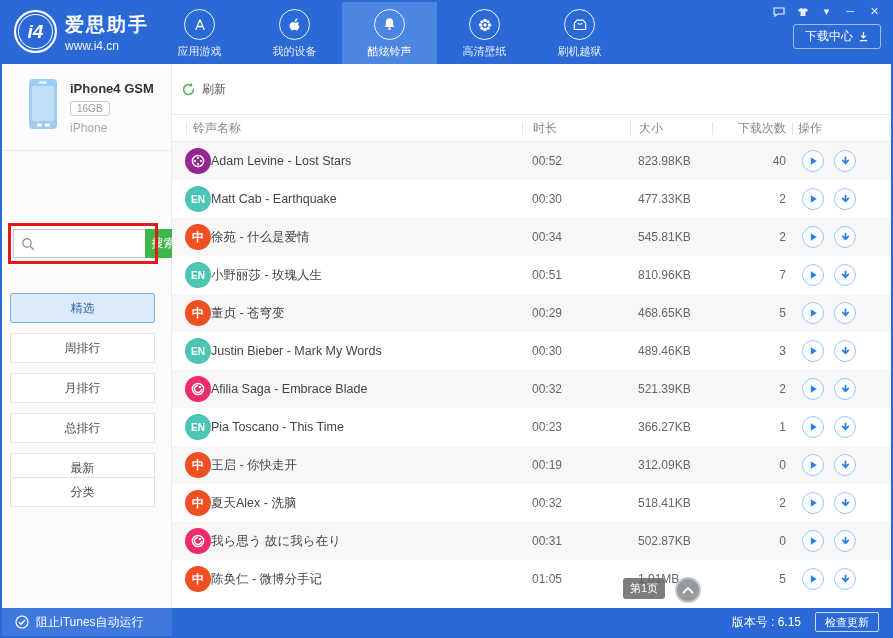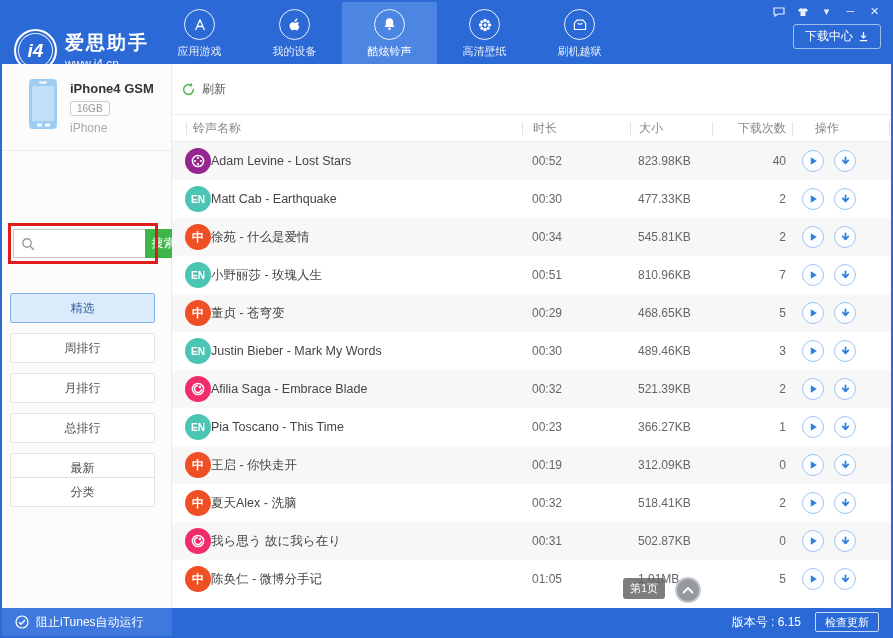--- a/index.html
+++ b/index.html
@@ -1,21 +1,21 @@
 <!DOCTYPE html>
 <html><head>
 <meta charset="utf-8">
 <style>
   * { margin:0; padding:0; box-sizing:border-box; }
   html,body { width:893px; height:638px; font-family:"Liberation Sans","DejaVu Sans",sans-serif; }
   .window { position:relative; width:893px; height:638px; border:2px solid #2b6ad6; background:#fff; overflow:hidden; }
 
   
   .header { position:absolute; left:0; top:0; width:100%; height:62px; background:#2b6ad6; }
-  .logo { position:absolute; left:12px; top:27px; display:flex; align-items:center; gap:8px; }
+  .logo { position:absolute; left:12px; top:8px; display:flex; align-items:flex-end; gap:8px; }
   .logo-mark { width:43px; height:43px; border:2px solid #fff; border-radius:50%; display:flex; align-items:center; justify-content:center; box-shadow:inset 0 0 0 2px #2b6ad6, inset 0 0 0 3px rgba(255,255,255,.9); }
   .logo-mark span { color:#fff; font-weight:bold; font-size:19px; font-style:italic; }
   .logo-text .t1 { color:#fff; font-size:19px; font-weight:bold; letter-spacing:2px; }
   .logo-text .t2 { color:rgba(255,255,255,.92); font-size:12px; margin-top:1px; }
 
   .nav { position:absolute; left:150px; top:0; height:62px; display:flex; }
   .nav-item { width:95px; height:62px; display:flex; flex-direction:column; align-items:center; justify-content:flex-start; padding-top:7px; cursor:pointer; }
   .nav-item.active { background:#4d85e2; }
   .nav-circle { width:31px; height:31px; border:1.5px solid rgba(255,255,255,.9); border-radius:50%; display:flex; align-items:center; justify-content:center; }
   .nav-label { font-size:11px; color:rgba(255,255,255,.88); margin-top:4px; }
@@ -51,21 +51,21 @@
   .main { position:absolute; left:170px; top:62px; right:0; bottom:28px; background:#fff; overflow:hidden; }
   .toolbar { height:51px; display:flex; align-items:center; padding-left:9px; border-bottom:1px solid #ececec; }
   .refresh-btn { display:flex; align-items:center; gap:6px; background:none; border:none; cursor:pointer; font-size:12px; color:#555; }
 
   .thead { display:flex; height:27px; align-items:center; border-bottom:1px solid #ececec; font-size:12px; color:#888; }
   .th { border-left:1px solid #e3e3e3; height:13px; line-height:13px; }
   .th-name { width:336px; margin-left:14px; padding-left:6px; }
   .th-dur { width:108px; padding-left:10px; }
   .th-size { width:82px; padding-left:8px; }
   .th-dl { width:80px; text-align:right; padding-right:6px; }
-  .th-act { flex:1; padding-left:22px; border-right:1px solid #e3e3e3; margin-right:1px; }
+  .th-act { flex:1; padding-left:5px; border-right:1px solid #e3e3e3; margin-right:1px; }
 
   .rows { }
   .row { display:flex; height:38px; align-items:center; }
   .row:nth-child(odd) { background:#f7f7f7; }
   .cell-name { width:350px; display:flex; align-items:center; padding-left:13px; }
   .badge { width:26px; height:26px; border-radius:50%; display:flex; align-items:center; justify-content:center; color:#fff; font-size:10px; font-weight:bold; flex:0 0 26px; }
   .badge[data-type="en"] { background:#4dc5b5; }
   .badge[data-type="cn"] { background:#f04e23; font-size:12px; }
   .badge[data-type="music"] { background:#93278f; }
   .badge[data-type="jp"] { background:#ef2d6a; }

